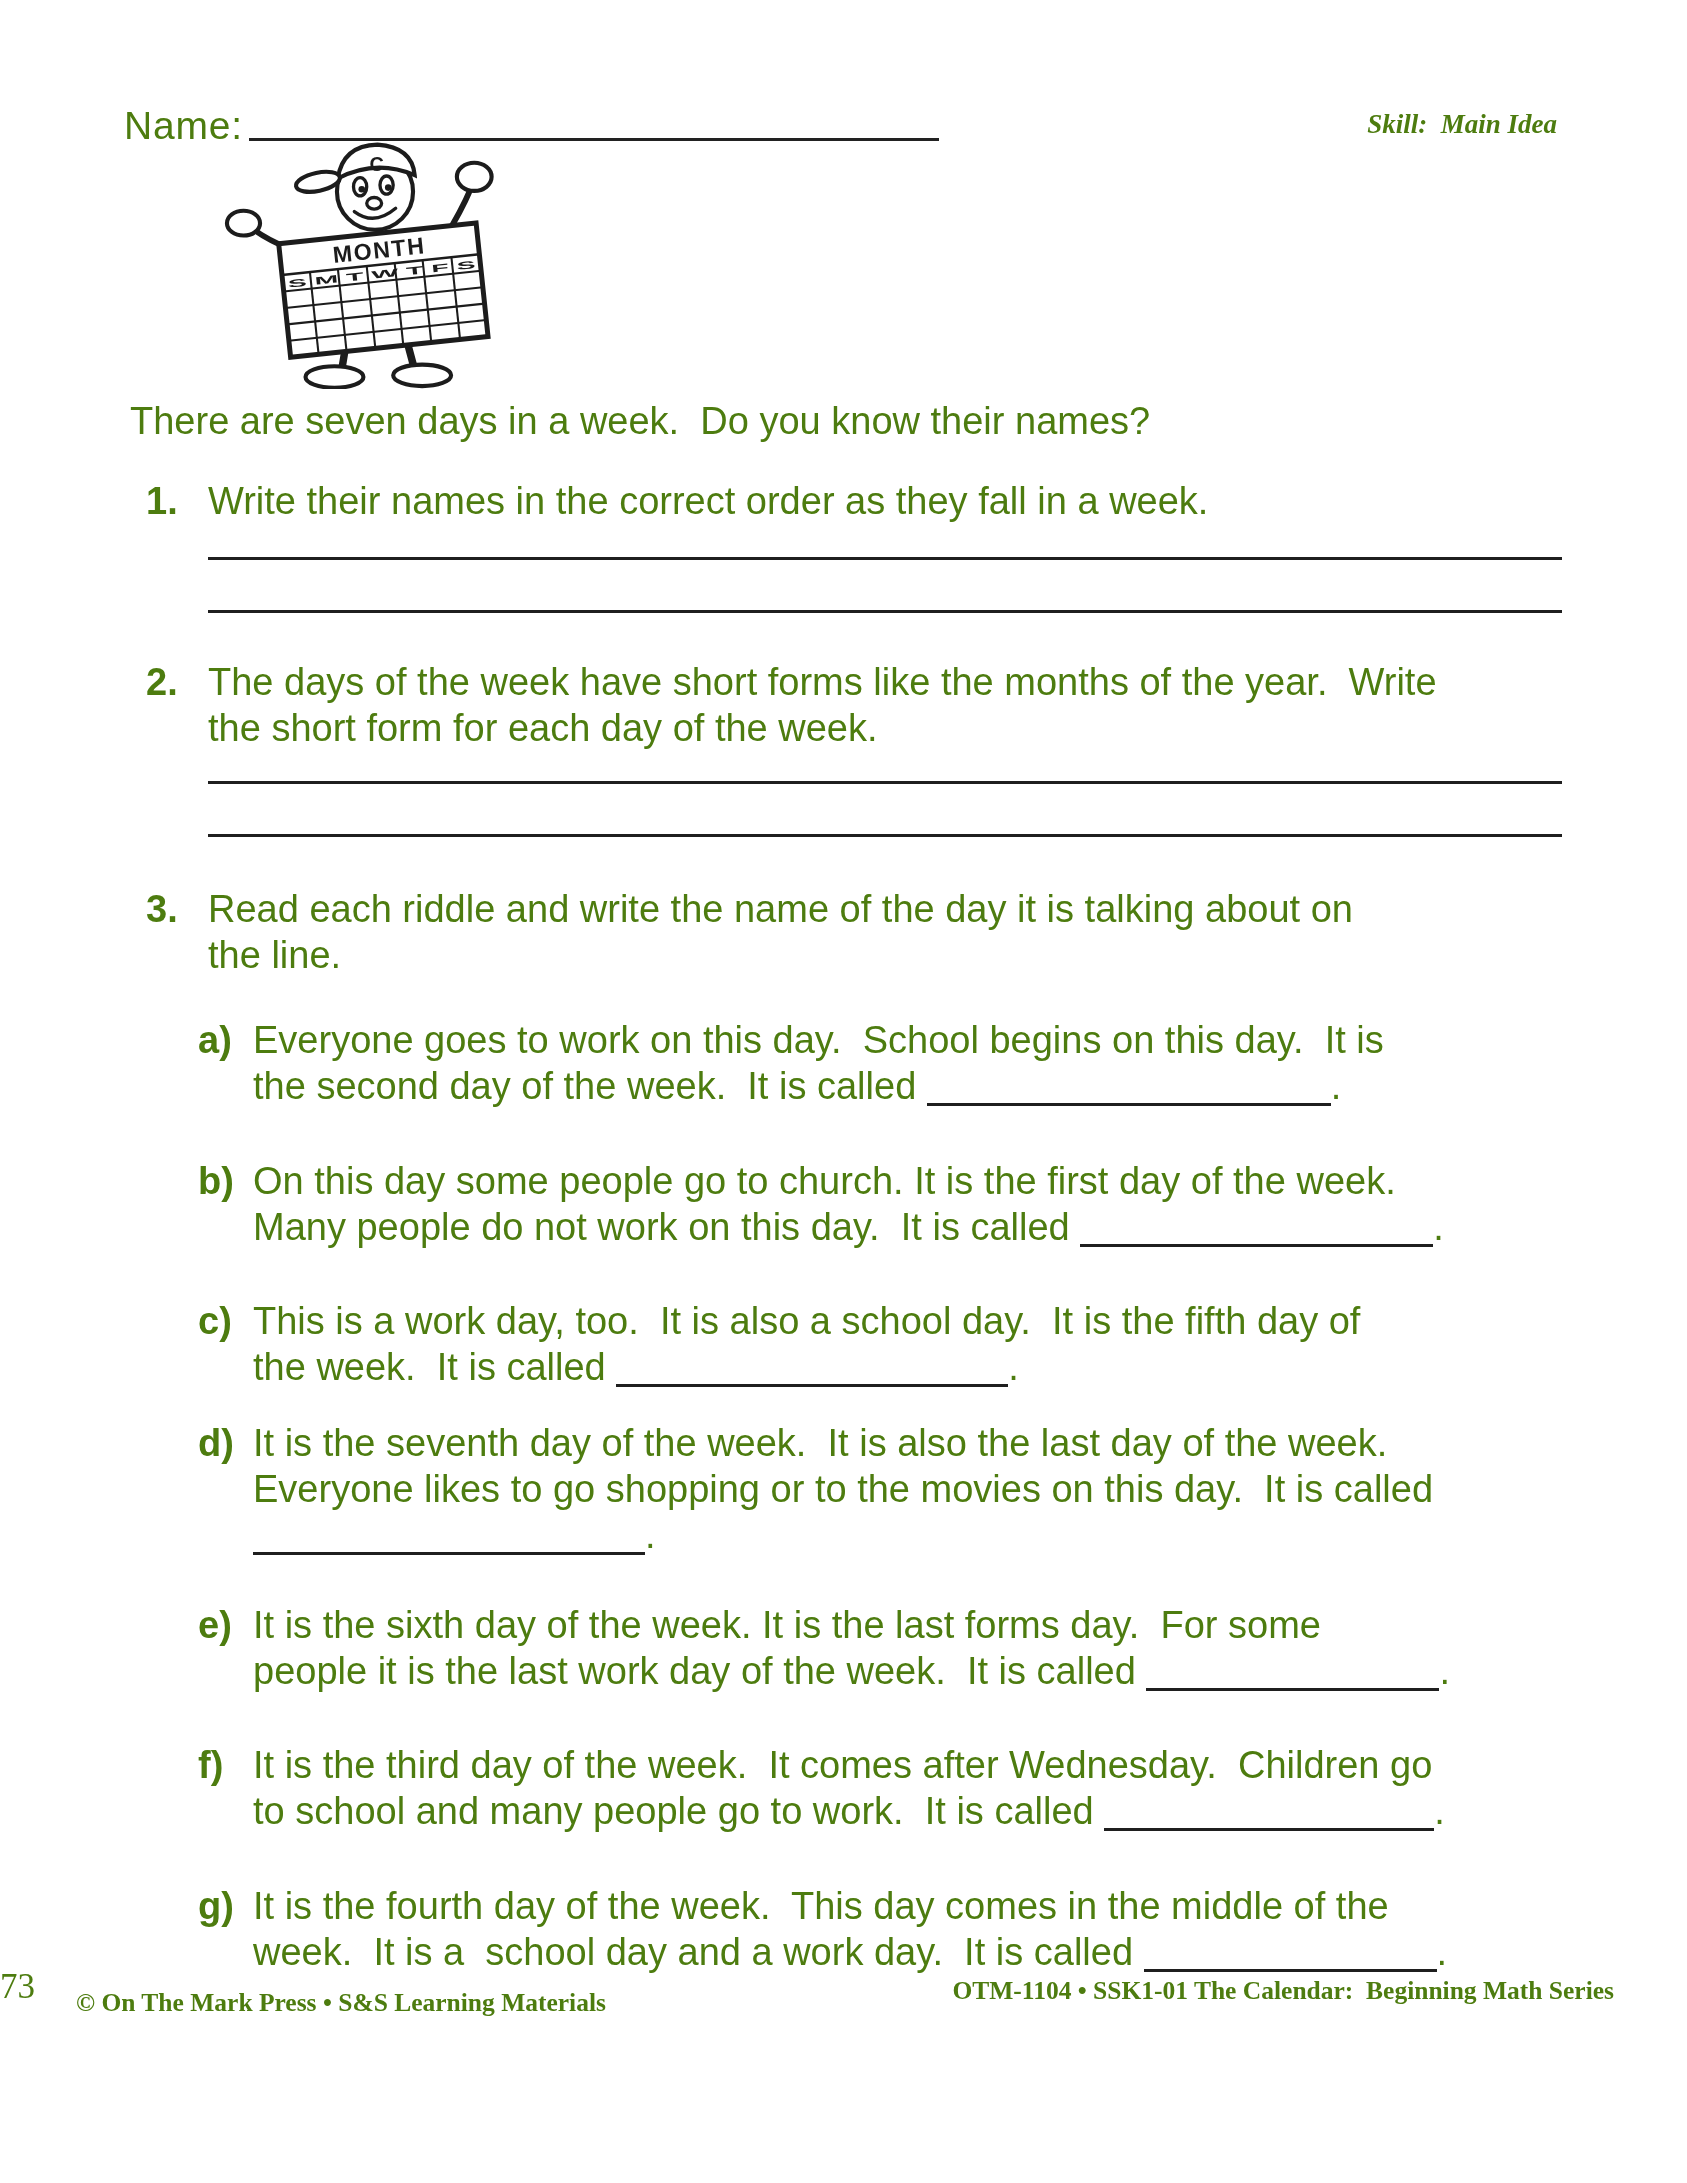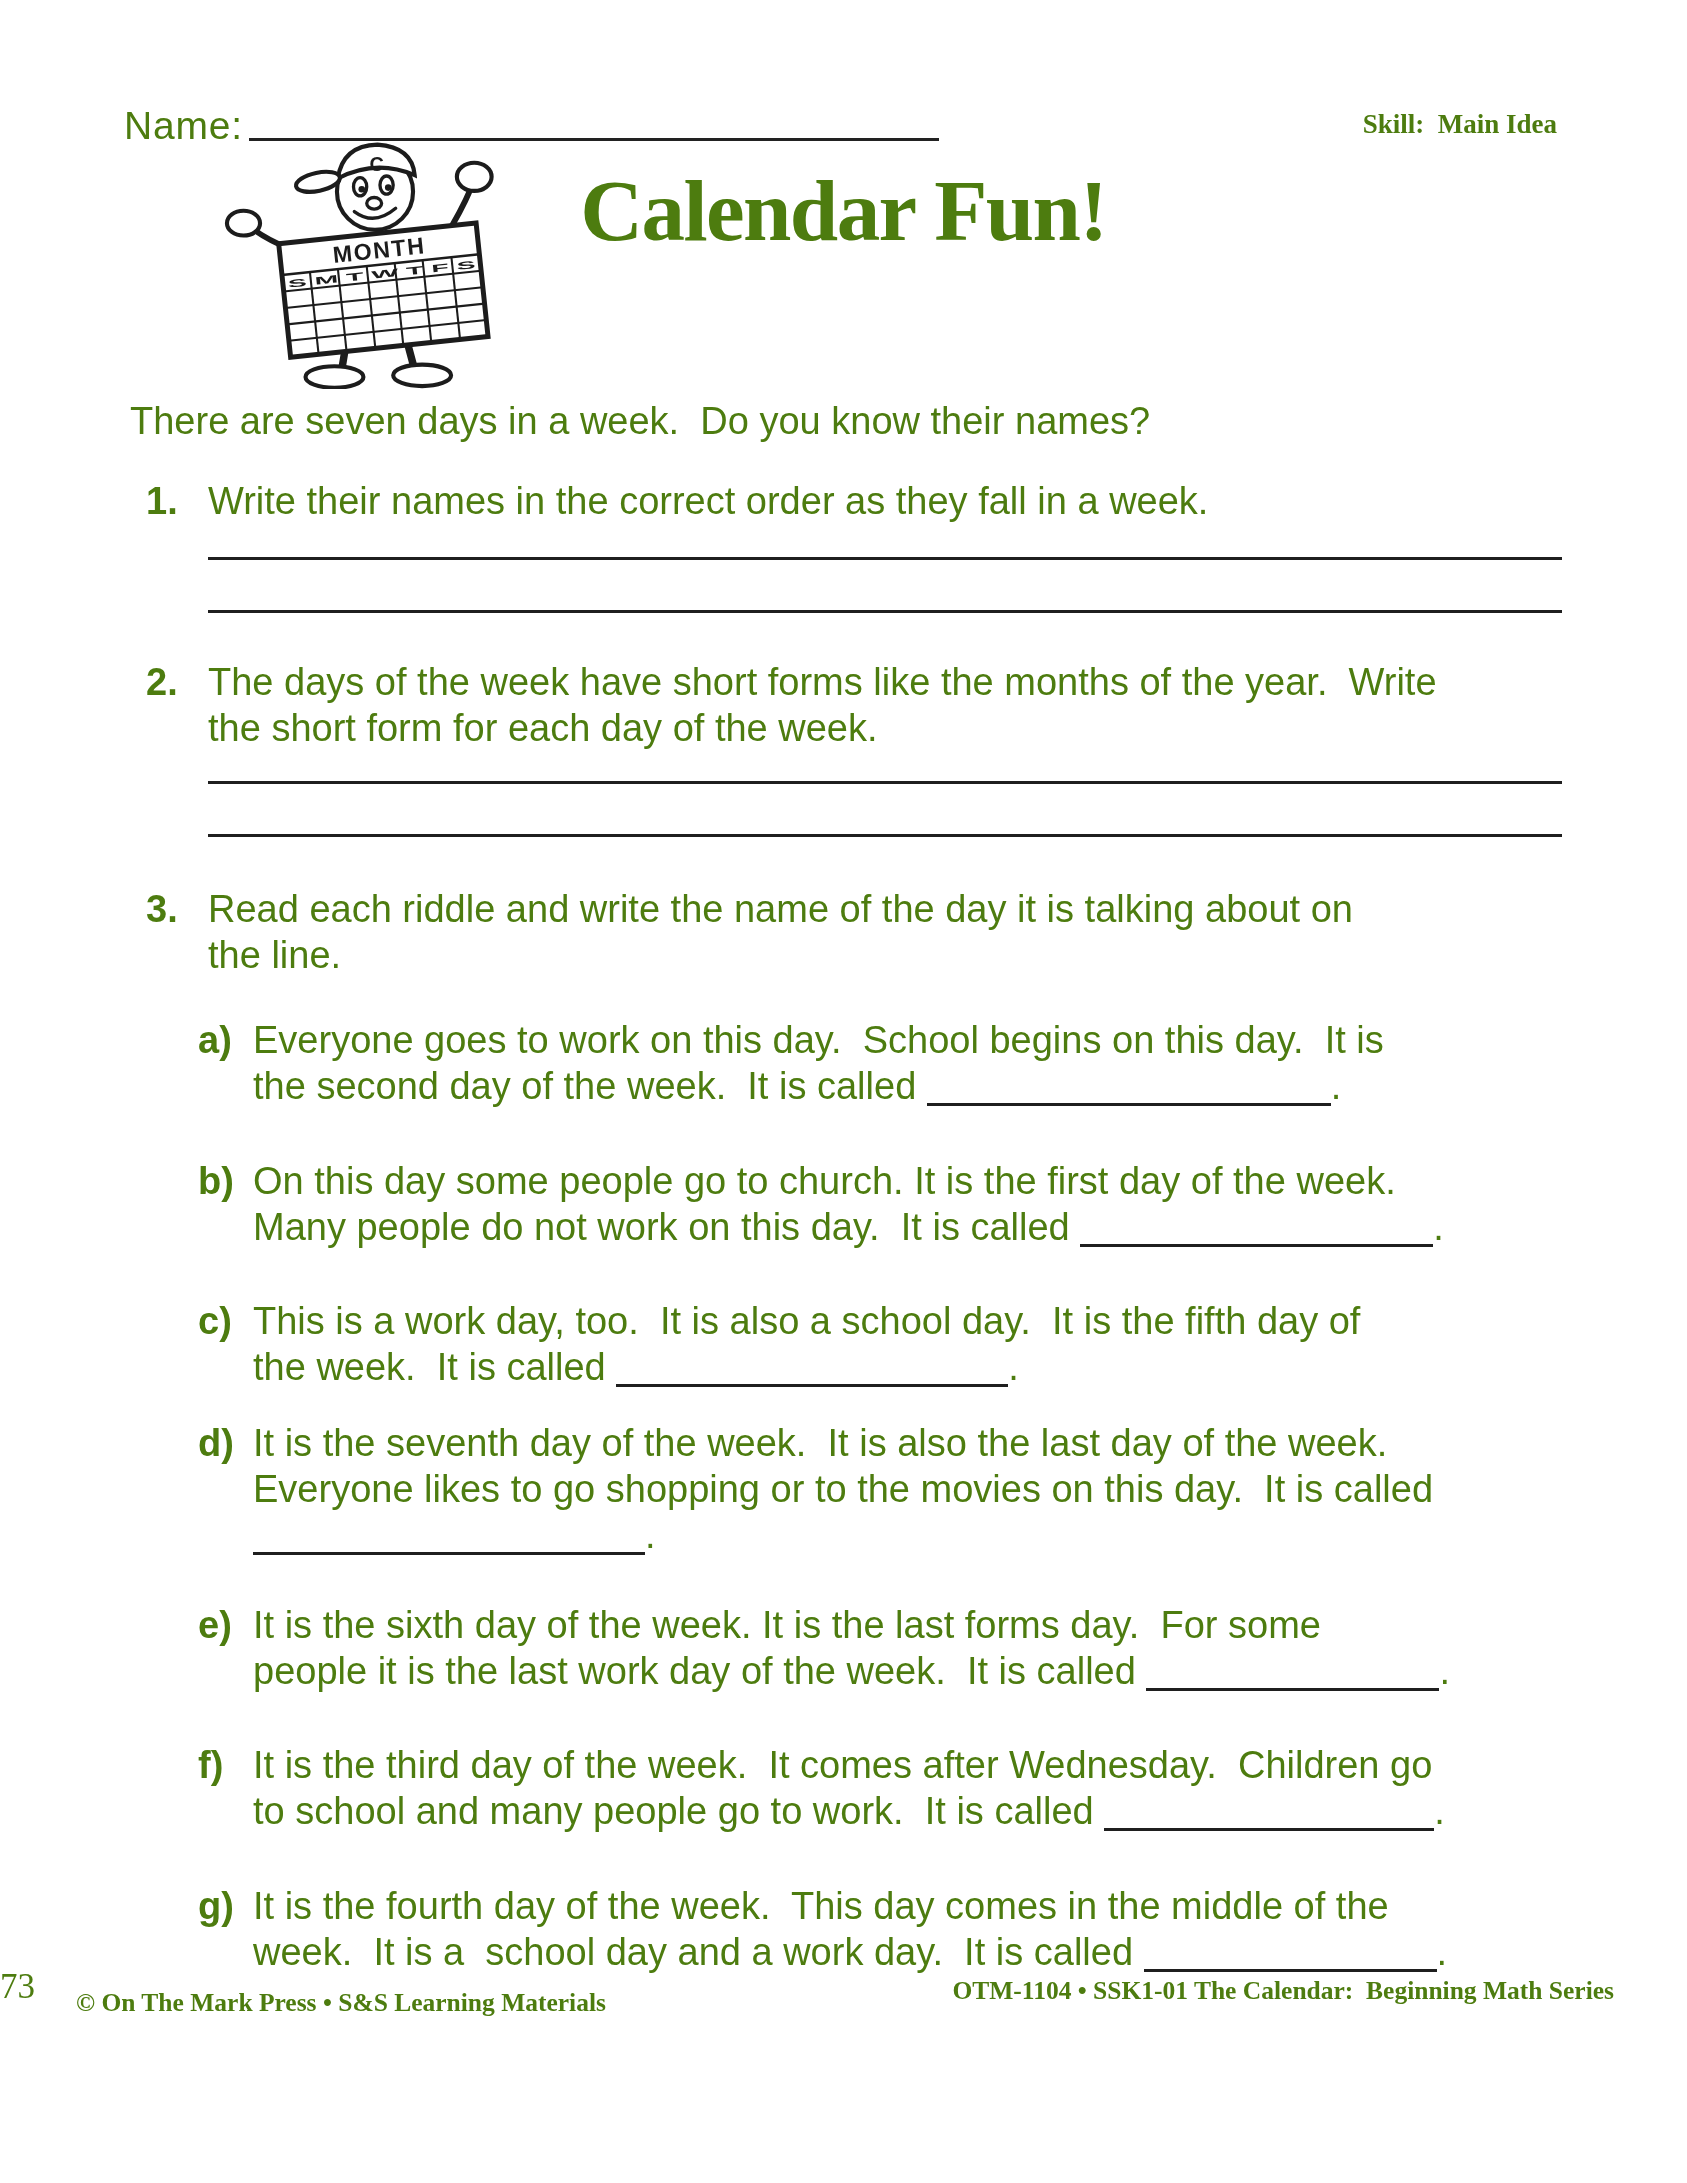--- a/index.html
+++ b/index.html
@@ -5,21 +5,21 @@
   html,body{margin:0;padding:0;background:#e8e8e8;}
   .page{
     position:relative;width:1687px;height:2183px;background:#ffffff;
     font-family:"Liberation Sans","DejaVu Sans",sans-serif;color:#4d7c0f;
     overflow:hidden;
   }
   
   .name-label{position:absolute;left:124px;top:104px;font-size:39px;letter-spacing:0.8px;}
   .name-line{position:absolute;left:249px;top:138px;width:690px;height:0;border-top:3.3px solid #222;}
   .skill{position:absolute;right:130px;top:109px;font-family:"Liberation Serif","DejaVu Serif",serif;
-         font-weight:bold;font-size:27px;white-space:pre;}
+         font-style:italic;font-weight:bold;font-size:27px;white-space:pre;}
   
   .title{position:absolute;left:0;top:167px;width:100%;text-align:center;
          font-family:"Liberation Serif","DejaVu Serif",serif;font-weight:bold;
          font-size:87px;letter-spacing:-1.6px;line-height:1;}
   .subtitle{position:absolute;left:0;top:285px;width:100%;text-align:center;
             font-weight:bold;font-size:51px;letter-spacing:0px;line-height:1;}
   .mascot{position:absolute;left:222px;top:140px;width:306px;height:249px;}
   
   .ablock{position:absolute;font-size:38px;line-height:46px;}
   .intro{left:130px;top:398px;width:1442px;white-space:pre-wrap;}
@@ -106,21 +106,20 @@
         <line x1="109" y1="150" x2="109" y2="250"></line>
         <line x1="143" y1="150" x2="143" y2="250"></line>
         <line x1="178" y1="150" x2="178" y2="250"></line>
         <line x1="212" y1="150" x2="212" y2="250"></line>
         <line x1="246" y1="150" x2="246" y2="250"></line>
         <line x1="281" y1="150" x2="281" y2="250"></line>
       </g>
     </g>
   </svg>
 
-  <div class="title">Calendar Fun!</div>
 
   <div class="ablock intro">There are seven days in a week.  Do you know their names?</div>
 
   <div class="ablock q pos-q1">
       <span class="qnum">1.</span>
       <span class="qtext">Write their names in the correct order as they fall in a week.</span>
     </div>
   <div class="wl pos-wl1"></div>
   <div class="wl pos-wl2"></div>
 

